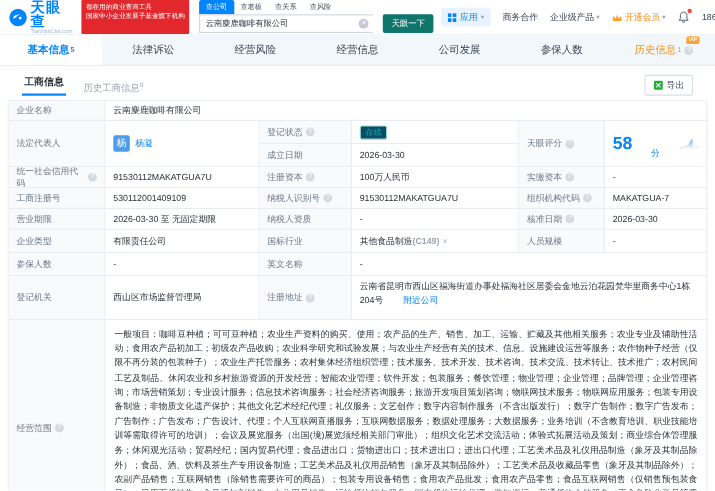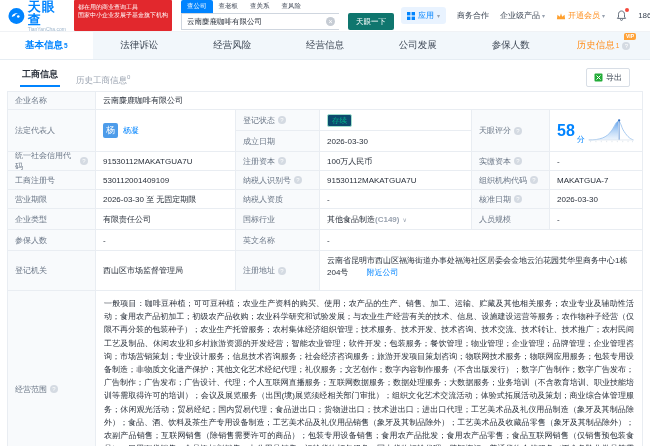--- a/index.html
+++ b/index.html
@@ -52,21 +52,21 @@
   .w1{width:88px;flex:none} .w2{width:140px;flex:none} .w3{width:84px;flex:none} .w4{width:152px;flex:none} .w5{width:78px;flex:none} .grow{flex:1}
   .h18{height:18px} .h19{height:19px} .h21{height:21px} .h40{height:40px} .h42{height:42px}
   .midcol { width:236px; flex:none; display:flex; flex-direction:column; }
   .midcol .row { flex:1; }
   .q { display:inline-block; width:8px; height:8px; border-radius:50%; background:#d4dae2; color:#fff; font-size:6px; line-height:8px; text-align:center; margin-left:3px; flex:none; cursor:pointer; }
   .q::before { content:"?"; }
   .avatar { width:15px; height:15px; background:#4d9cea; color:#fff; border-radius:2px; font-size:9px; display:flex; align-items:center; justify-content:center; margin-right:5px; flex:none; }
   .link { color:#0084ff; cursor:pointer; }
   .tag-green { font-size:7.5px; color:#00b188; background:#0c4a6e; border:1px solid #9fe0cd; border-radius:2px; padding:0 4px; line-height:11px; }
   .gray { color:#9aa3b0;font-weight:bold; }
-  .score-cell { gap:2px; }
+  .score-cell { gap:17px; }
   .score-num { font-size:16px; font-weight:bold; color:#0084ff; }
   .score-unit { font-size:8px; color:#0084ff; align-self:flex-end; margin-bottom:6px; }
   .addr-val { display:block; padding:4px 7px; line-height:12px; font-size:8px; }
   .scope-val { display:block; padding:6px 8px; line-height:13.2px; font-size:8px; text-align:justify; }
   svg { display:block; }
 </style>
 </head>
 <body>
 
 <div class="top">

